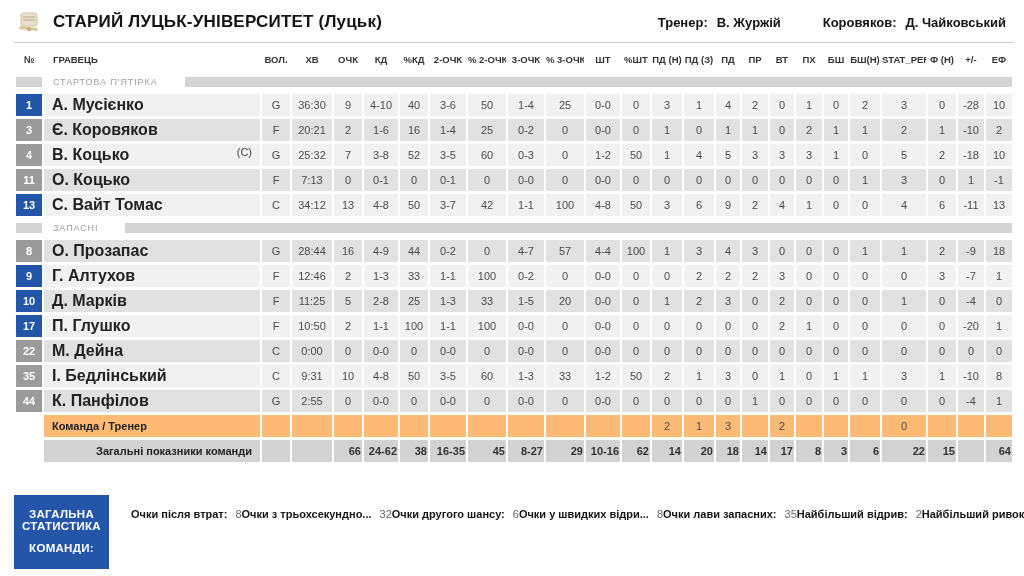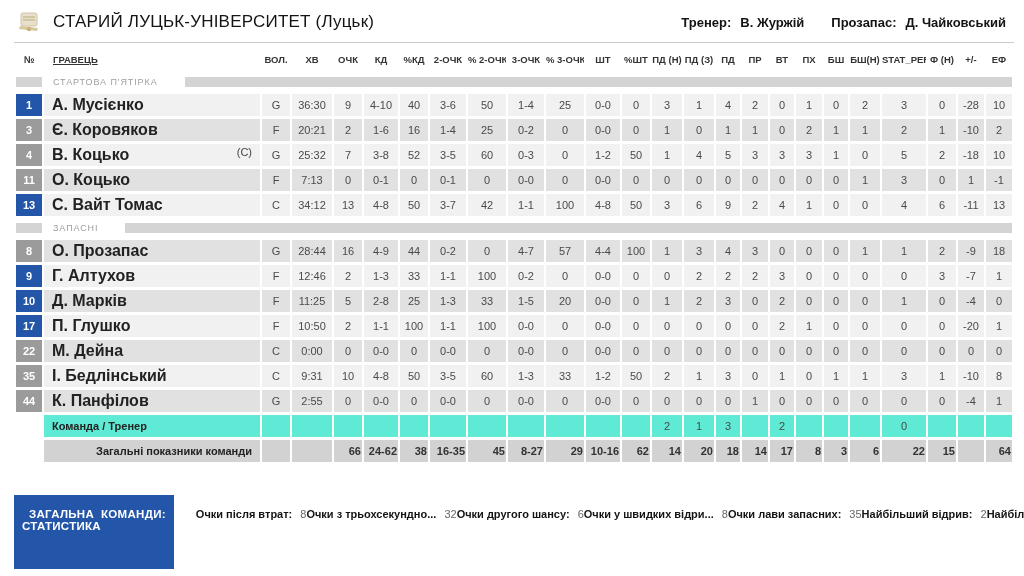--- a/index.html
+++ b/index.html
@@ -1,57 +1,57 @@
 <!DOCTYPE html>
 <html><head>
 <meta charset="utf-8">
 <style>
   html,body{margin:0;padding:0;background:#fff;}
   body{width:1024px;height:576px;font-family:"Liberation Sans",sans-serif;overflow:hidden;}
 
   
   .top{display:flex;align-items:center;padding:11px 18px 7px 16px;}
   .logo{width:26px;height:22px;flex:0 0 auto;}
-  .team-title{font-size:17px;font-weight:normal;color:#141414;margin-left:11px;letter-spacing:.2px;}
-  .staff{margin-left:auto;display:flex;gap:27px;font-size:13px;color:#141414;align-items:baseline;}
+  .team-title{font-size:17px;font-weight:bold;color:#141414;margin-left:11px;letter-spacing:.2px;}
+  .staff{margin-left:auto;display:flex;gap:42px;font-size:13px;color:#141414;align-items:baseline;}
   .staff .pair{display:flex;gap:9px;}
   .staff .lbl,.staff .val{font-weight:bold;}
 
   
   .table-wrap{margin:2px 10px 0 14px;border-top:1px solid #ccc;padding-top:1px;}
   table{border-collapse:separate;border-spacing:2px 3px;table-layout:fixed;width:1000px;}
   th{font-size:9.5px;font-weight:bold;color:#333;padding:7px 0 5px;text-align:center;
      white-space:nowrap;overflow:hidden;}
-  th.h-name{text-align:left;padding-left:9px;text-decoration:underline;}
+  th.h-name{text-align:left;padding-left:9px;}
   td{height:22px;font-size:11px;color:#4a4a4a;text-align:center;white-space:nowrap;
      overflow:hidden;padding:0 1px;}
   tr.light td.c{background:#f1f1f1;}
   tr.dark  td.c{background:#e1e1e1;}
   td.num{padding:0;}
   .badge{display:flex;width:100%;height:22px;align-items:center;justify-content:center;
          color:#fff;font-weight:bold;font-size:11px;}
   .badge.blue{background:#2356a8;}
   .badge.gray{background:#9b9b9b;}
   td.name{text-align:left;padding:0 8px;}
   td.name .pname{font-weight:bold;color:#222;font-size:16px;}
   td.name .cap{float:right;font-weight:normal;color:#444;}
   tr.band-row td{height:16px;padding:1px 0;}
   .band{display:flex;align-items:center;}
   .band .blockL{width:26px;height:10px;background:#d4d4d4;margin-right:11px;flex:0 0 auto;}
   .band .blbl{font-size:9px;color:#9e9e9e;letter-spacing:.9px;margin-right:27px;white-space:nowrap;}
   .band .bar{flex:1;height:10px;background:#d4d4d4;}
-  tr.team td.c{background:#5eead4;}
+  tr.team td.c{background:#fdba74;}
   tr.team td.name .pname{font-size:11px;}
   tr.totals td.c{background:#d2d2d2;font-weight:bold;color:#333;text-align:right;}
   tr.totals td.name .pname{font-size:11px;}
 
   
   .summary{display:flex;margin:30px 10px 0 14px;align-items:stretch;}
   .blue-box{width:160px;min-height:74px;background:#2356a8;color:#fff;font-weight:bold;
-            font-size:11.5px;text-align:center;display:flex;flex-direction:row;
+            font-size:11.5px;text-align:center;display:flex;flex-direction:column;
             justify-content:space-between;padding:13px 8px 15px;box-sizing:border-box;
             letter-spacing:.3px;}
   .sum-items{flex:1;display:flex;justify-content:space-between;align-items:flex-start;
              padding:13px 4px 0 22px;}
   .sum-item{font-size:11px;display:flex;gap:8px;white-space:nowrap;}
   .sum-item .lbl{font-weight:bold;color:#141414;}
   .sum-item .val{color:#666;}
 </style>
 </head>
 <body>
@@ -63,21 +63,21 @@
     <path d="M4 15 l18 2 -1 3 -18 -2 z" fill="#d8c99a"></path>
     <circle cx="13" cy="18" r="2.2" fill="#c9b27e"></circle>
   </svg>
   <div class="team-title">СТАРИЙ ЛУЦЬК-УНІВЕРСИТЕТ (Луцьк)</div>
   <div class="staff">
     <div class="pair">
       <span class="lbl">Тренер:</span>
       <span class="val">В. Журжій</span>
     </div>
     <div class="pair">
-      <span class="lbl">Прозапас:</span>
+      <span class="lbl">Коровяков:</span>
       <span class="val">Д. Чайковський</span>
     </div>
   </div>
 </div>
 
 <div class="table-wrap">
   <table>
     <colgroup>
       <col style="width:26px">
         <col style="width:216px">

